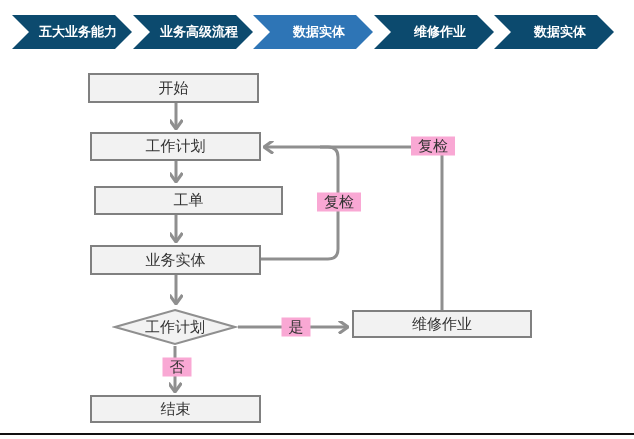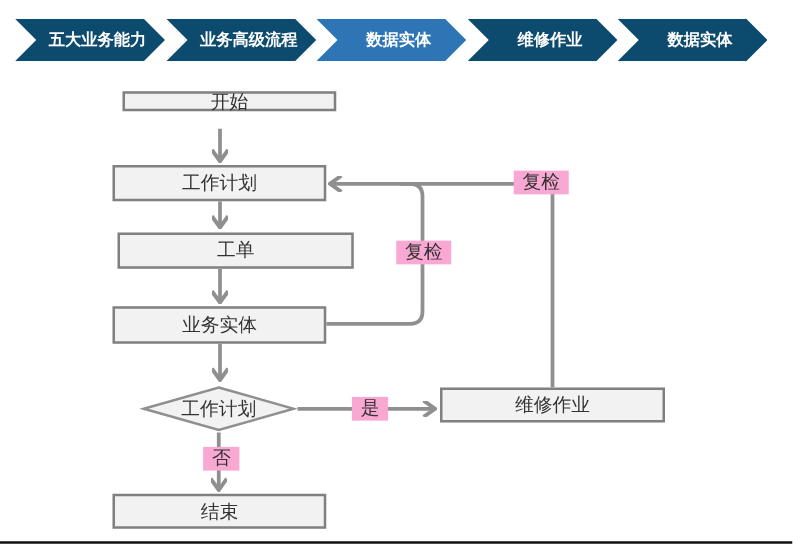--- a/index.html
+++ b/index.html
@@ -72,21 +72,21 @@
     <path d="M176 161 V182" marker-end="url(#ah)"></path>
     <path d="M176 215 V242" marker-end="url(#ah)"></path>
     <path d="M176 275 V304" marker-end="url(#ah)"></path>
     <path d="M238 327 H348" marker-end="url(#ah)"></path>
     <path d="M175 346 V392" marker-end="url(#ah)"></path>
     <path d="M442 310 V147 H264" marker-end="url(#ah)"></path>
     <path d="M261 259 H328 Q338 259 338 249 V157 Q338 147 328 147 H320"></path>
   </g>
 </svg>
 
-<div class="node" style="left:98px; top:73px;  width:171px; height:16px">
+<div class="node" style="left:88px; top:73px;  width:171px; height:30px">
     <span>开始</span>
   </div>
 <div class="node" style="left:90px; top:132px; width:171px; height:29px">
     <span>工作计划</span>
   </div>
 <div class="node" style="left:94px; top:186px; width:189px; height:29px">
     <span>工单</span>
   </div>
 <div class="node" style="left:90px; top:245px; width:171px; height:30px">
     <span>业务实体</span>

